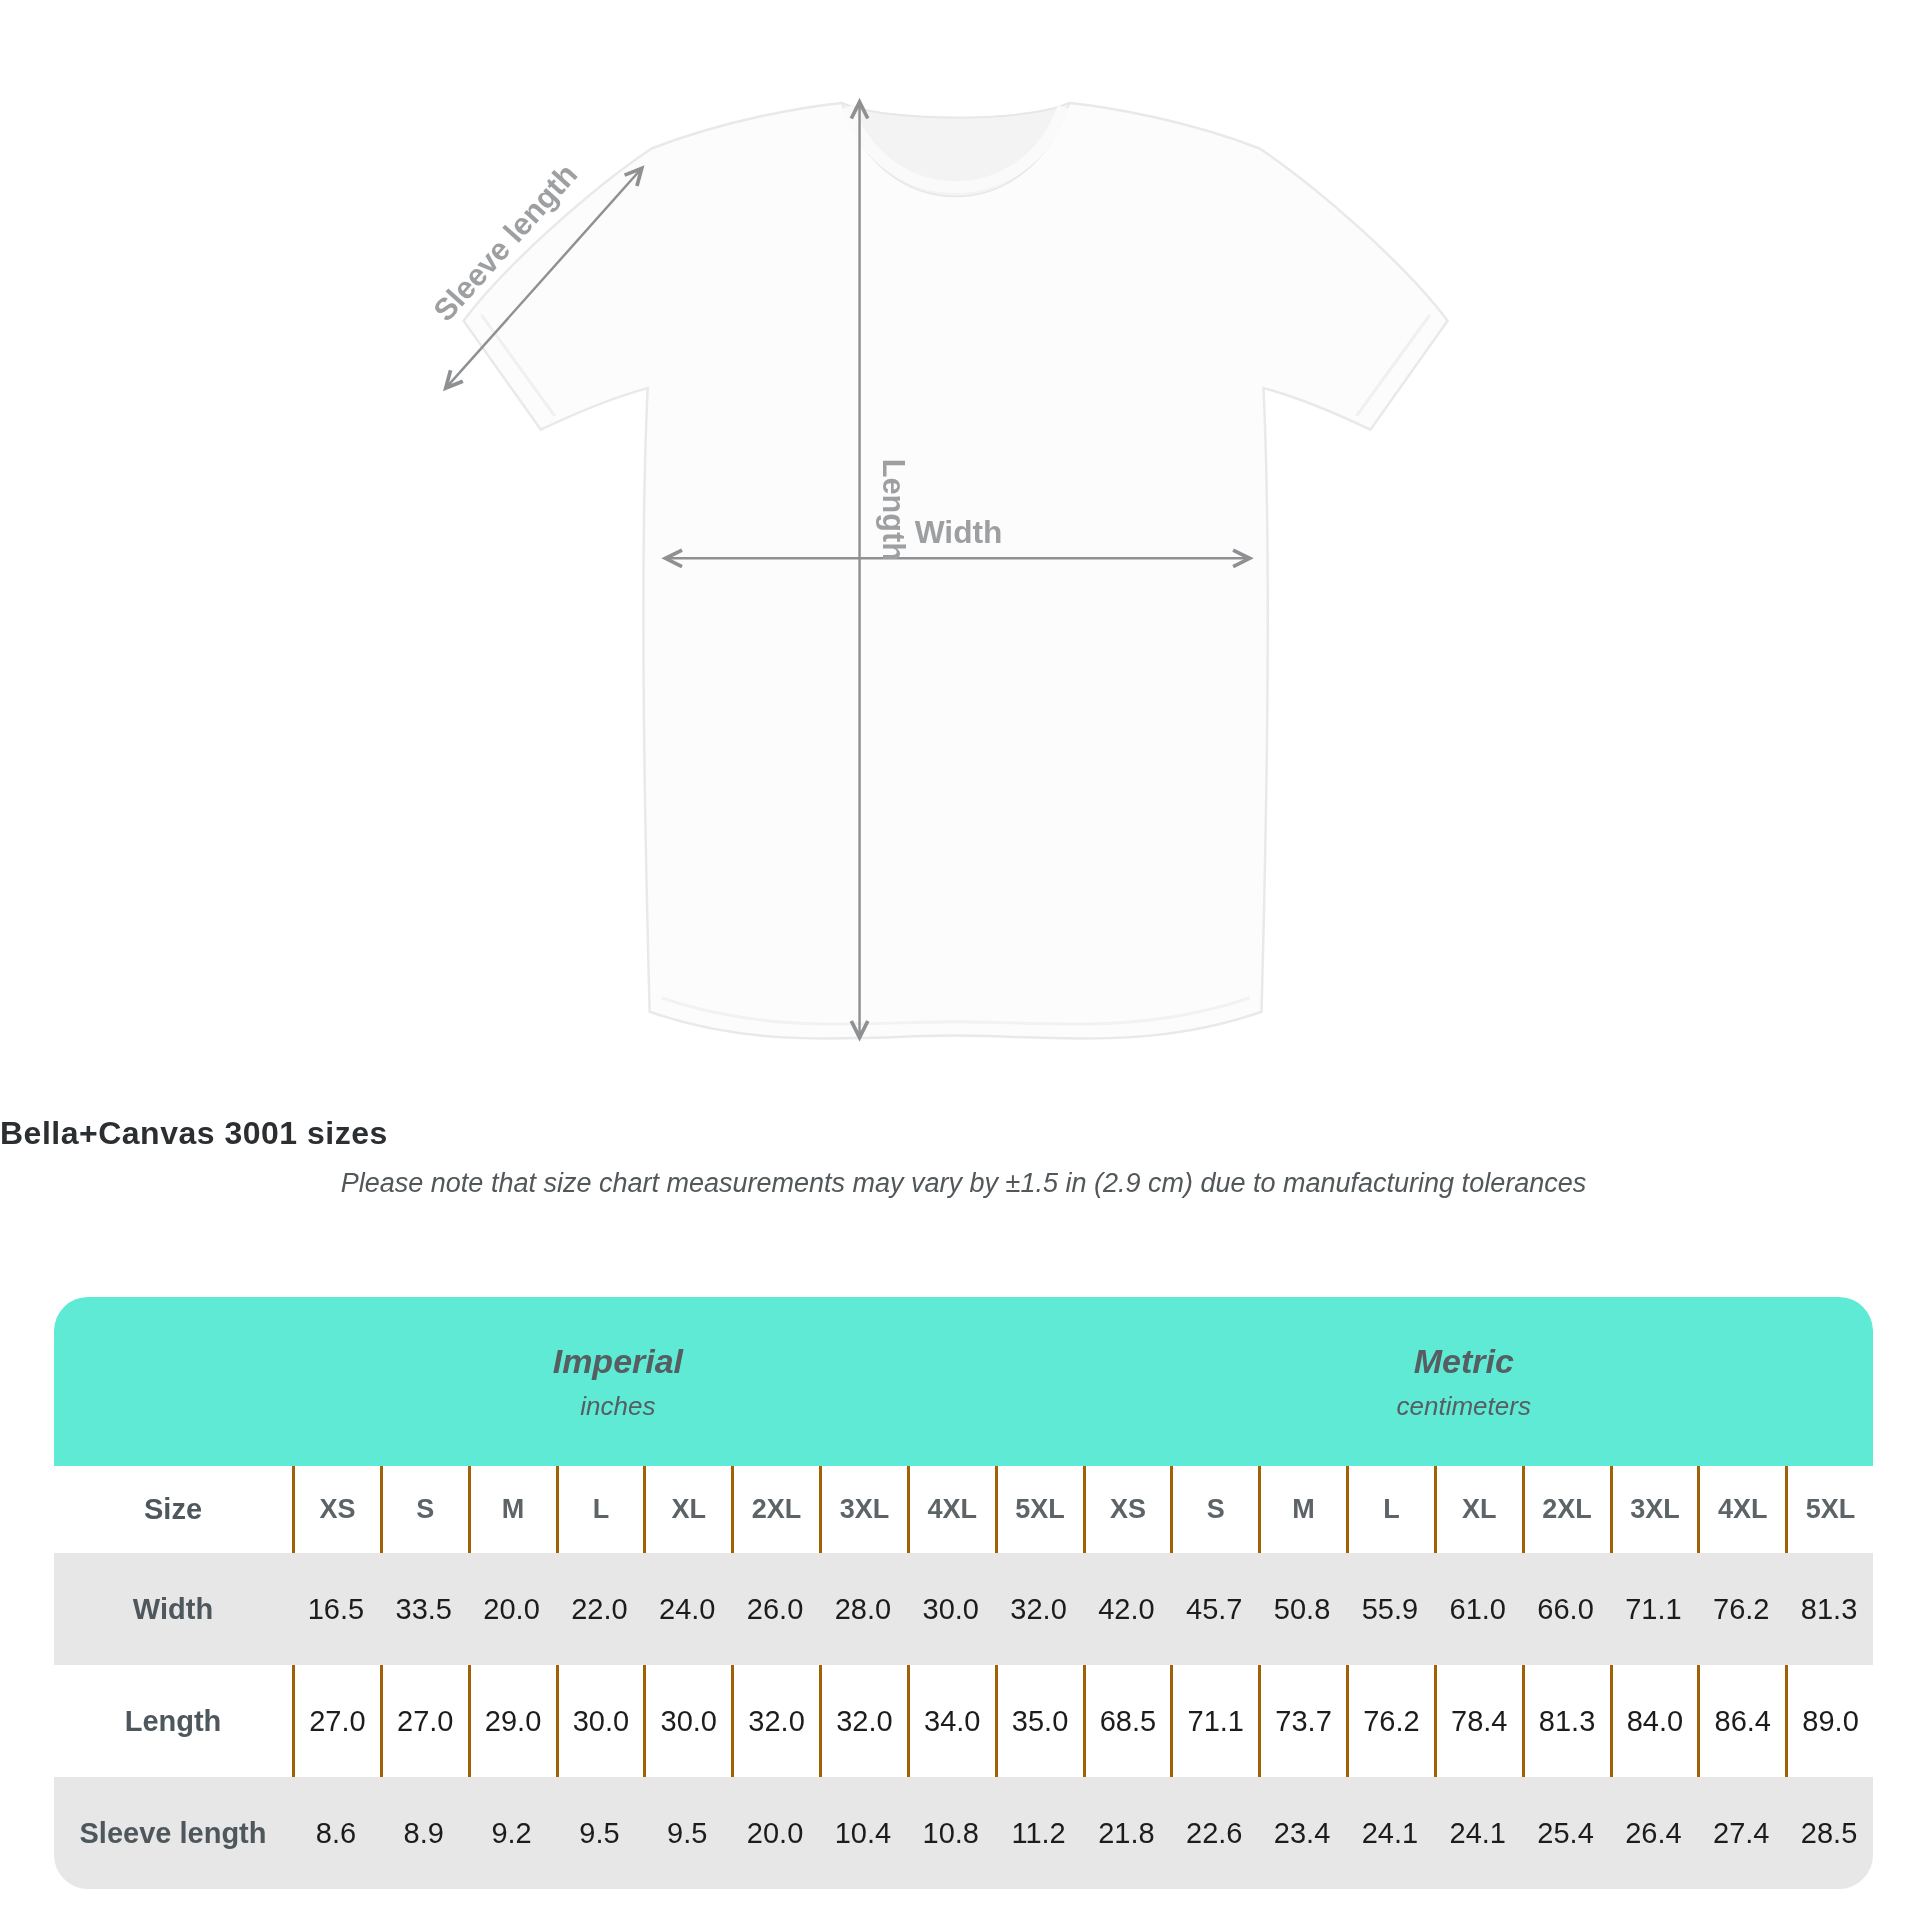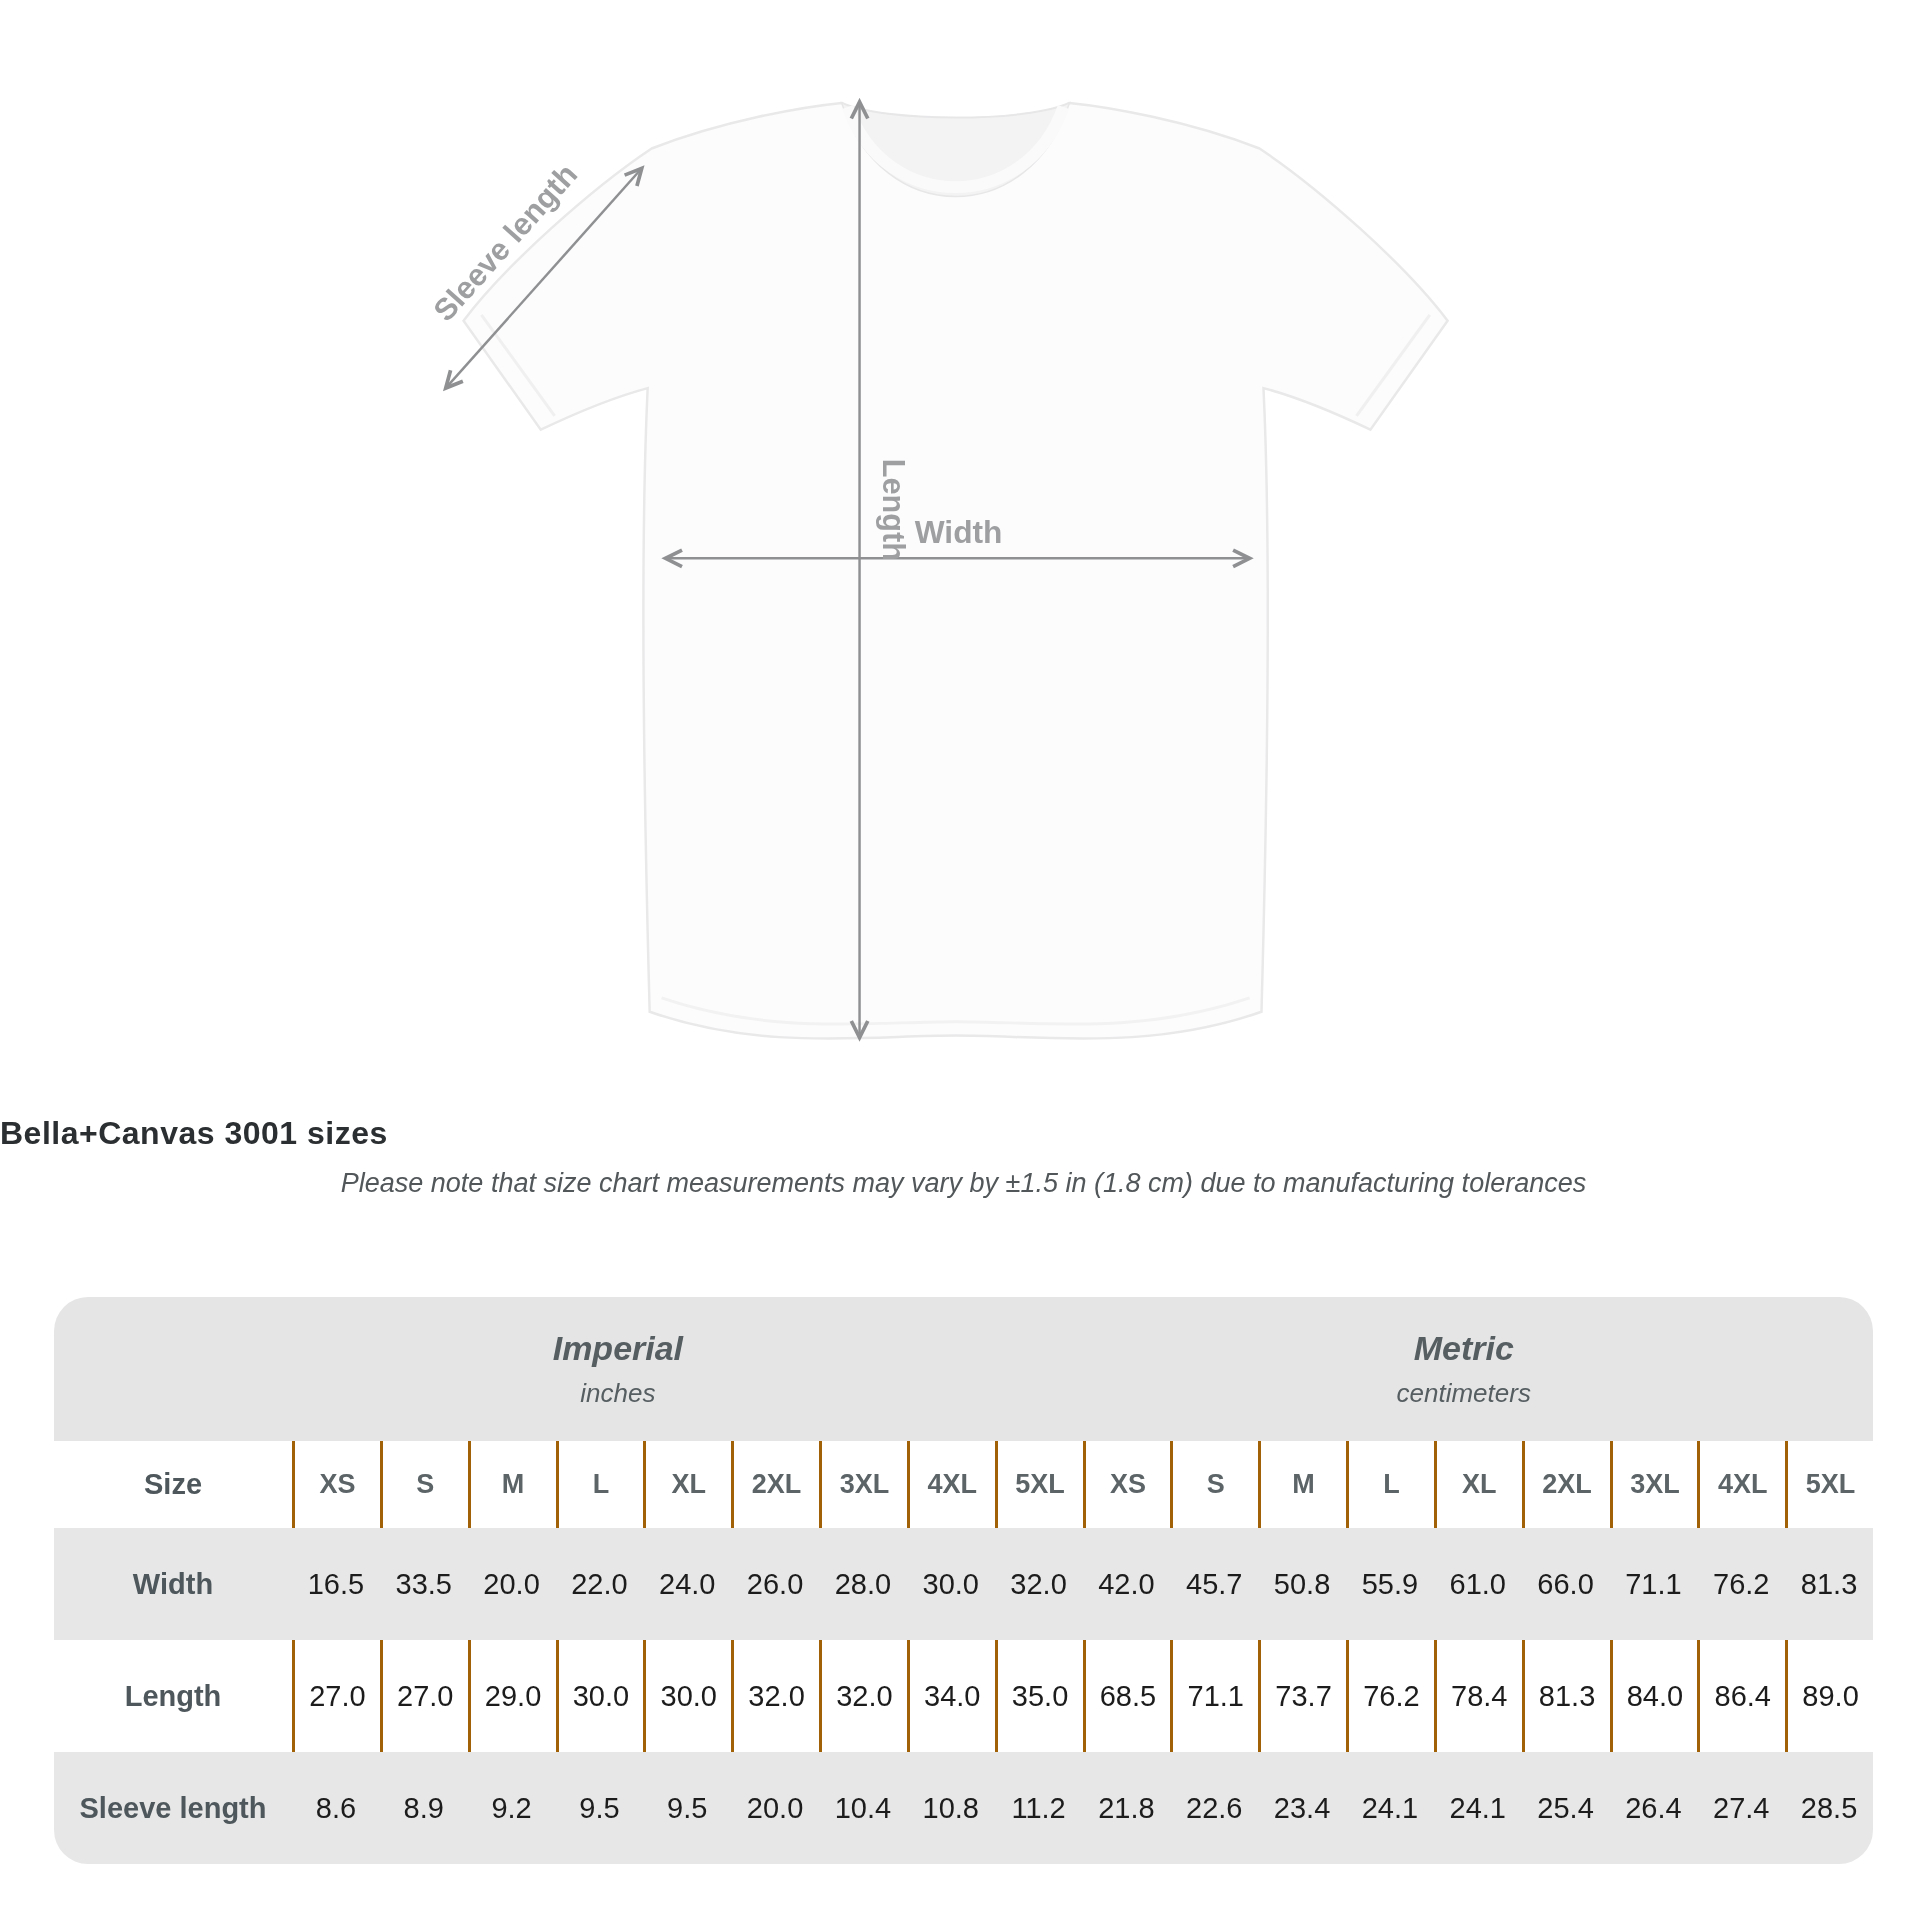--- a/index.html
+++ b/index.html
@@ -26,22 +26,22 @@
   .size-table{
     position:absolute;
     left:54px;
     right:54px;
     top:1297px;
     border-radius:34px;
     overflow:hidden;
     background:#ffffff;
   }
   .band{
-    height:144px;
-    background:#e5e5e5;
+    height:169px;
+    background:#5eead4;
     position:relative;
   }
   .band .group{
     position:absolute;
     top:50%;
     transform:translate(-50%,-50%);
     text-align:center;
     color:#565e62;
   }
   .group-imperial{left:31%;}
@@ -107,21 +107,21 @@
     <line x1="868" y1="103" x2="868" y2="1048" stroke="#8e9092" stroke-width="2.5" marker-start="url(#ah)" marker-end="url(#ah)"></line>
     <line x1="672" y1="564" x2="1262" y2="564" stroke="#8e9092" stroke-width="2.5" marker-start="url(#ah)" marker-end="url(#ah)"></line>
 
     <text transform="translate(518,252) rotate(-48.3)" text-anchor="middle" font-size="31" font-weight="bold" fill="#9d9fa1">Sleeve length</text>
     <text transform="translate(892,515) rotate(90)" text-anchor="middle" font-size="31" font-weight="bold" fill="#9d9fa1">Length</text>
     <text transform="translate(968,548)" text-anchor="middle" font-size="32" font-weight="bold" fill="#9d9fa1">Width</text>
   </svg>
 </div>
 
 <h1 class="page-title">Bella+Canvas 3001 sizes</h1>
-<div class="page-subtitle">Please note that size chart measurements may vary by ±1.5 in (1.8 cm) due to manufacturing tolerances</div>
+<div class="page-subtitle">Please note that size chart measurements may vary by ±1.5 in (2.9 cm) due to manufacturing tolerances</div>
 
 <div class="size-table">
 
   <div class="band">
     <div class="group group-imperial">
       <div class="group-name">Imperial</div>
       <div class="group-unit">inches</div>
     </div>
     <div class="group group-metric">
       <div class="group-name">Metric</div>

